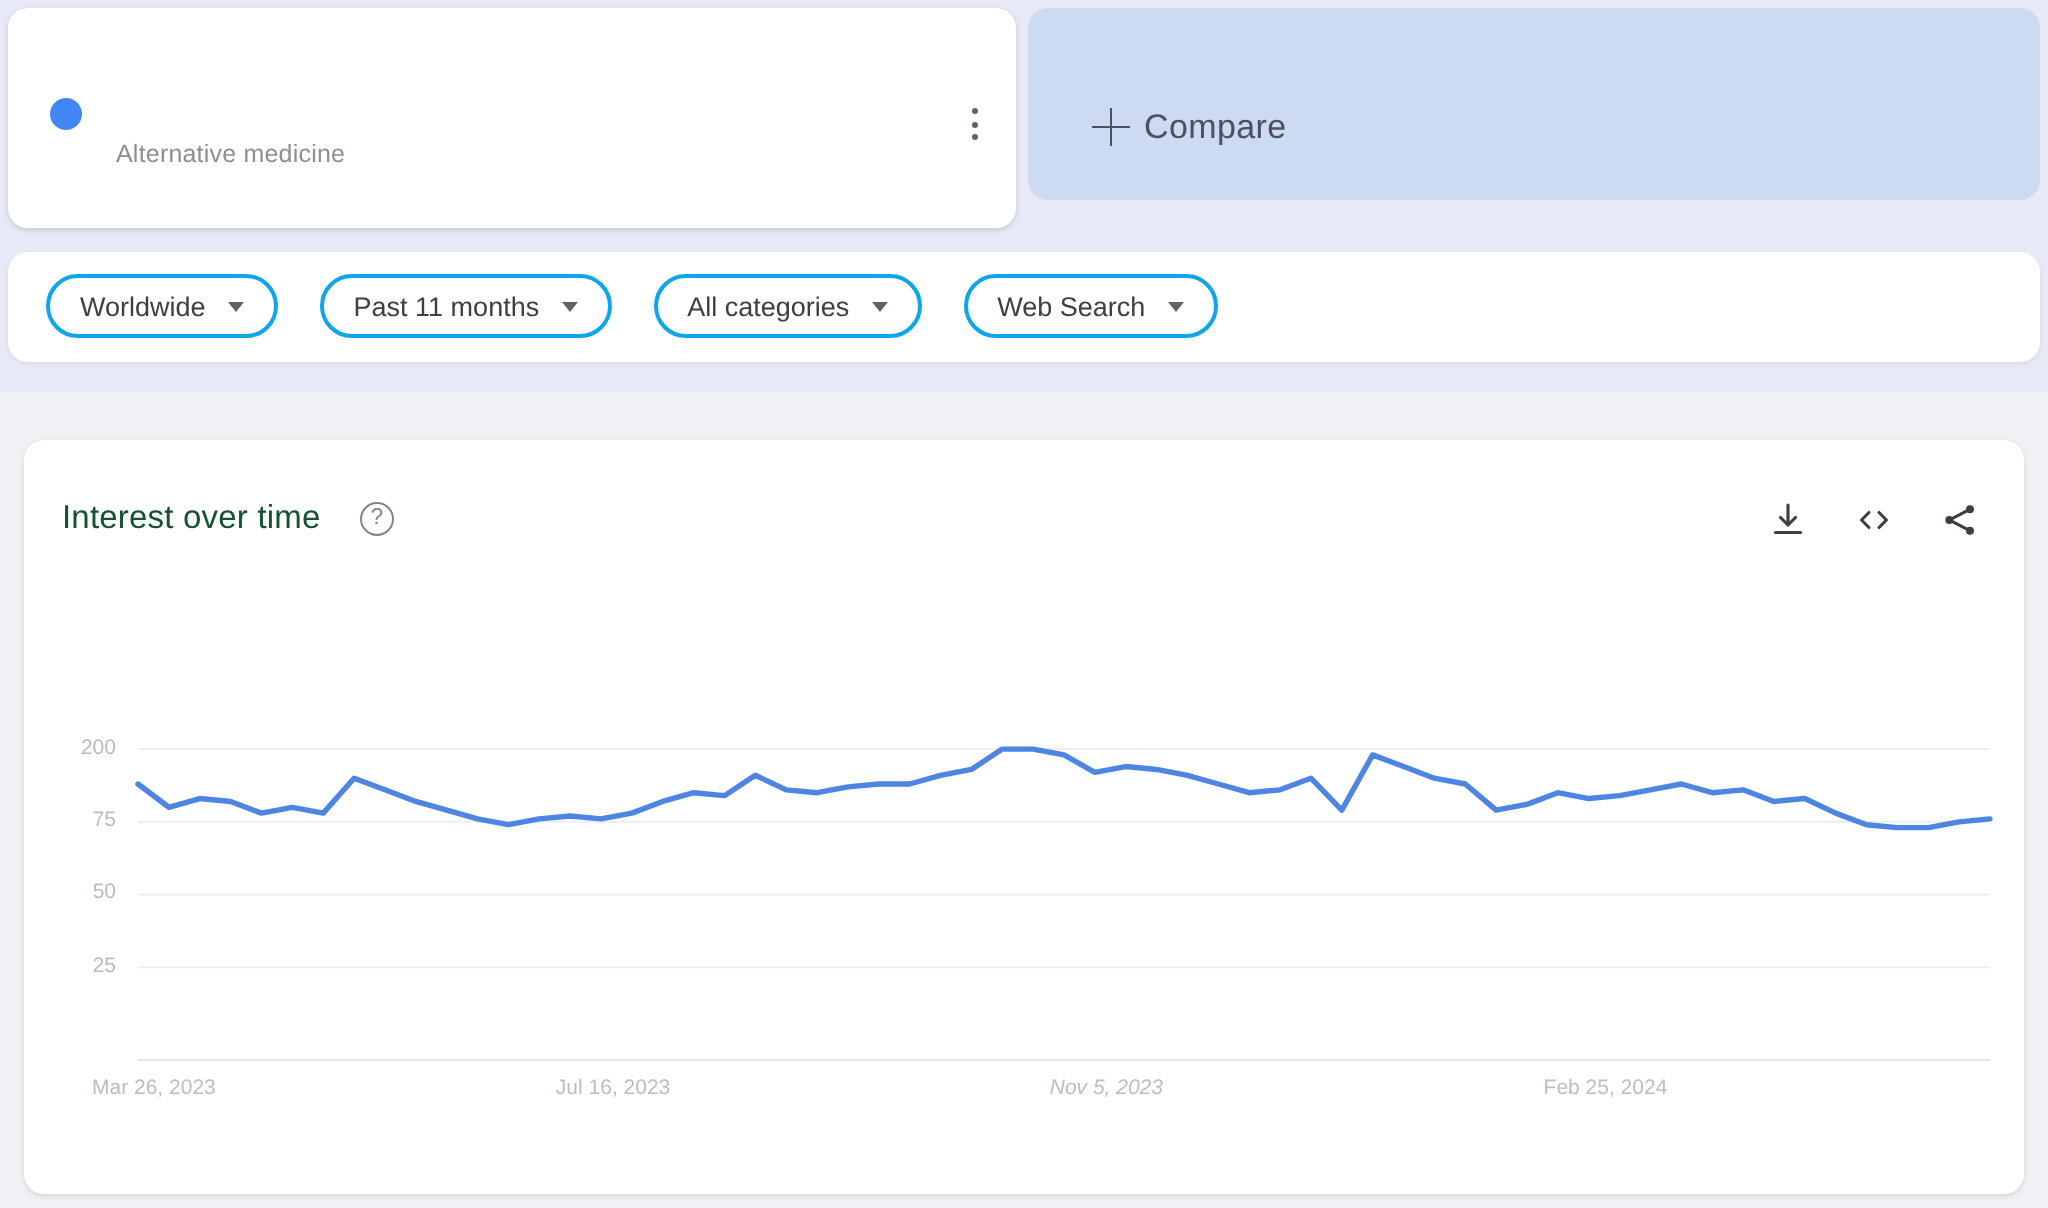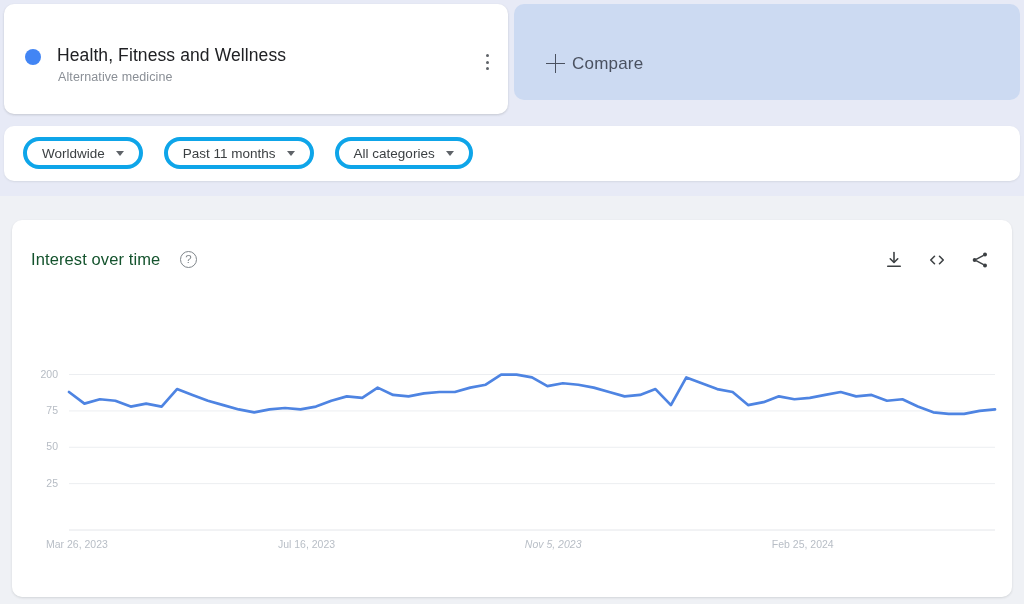--- a/index.html
+++ b/index.html
@@ -76,21 +76,21 @@
   }
 
   
   .filter-bar {
     position: absolute; left: 4px; top: 126px; width: 1016px; height: 55px;
     background: #ffffff; border-radius: 10px;
     box-shadow: 0 1px 2px rgba(60,64,67,.10);
   }
   .chips { position: absolute; left: 19px; top: 11px; display: flex; gap: 21px; }
   .chip {
-    height: 32px; border: 4px solid #0ea5e9; border-radius: 16px;
+    height: 32px; border: 2px solid #0ea5e9; border-radius: 16px;
     background: #fff; display: flex; align-items: center;
     padding: 0 15px; gap: 11px; cursor: pointer;
     box-sizing: border-box;
   }
   .chip-label { font-size: 13.5px; color: #3c4043; white-space: nowrap; }
   .caret {
     width: 0; height: 0;
     border-left: 4.6px solid transparent;
     border-right: 4.6px solid transparent;
     border-top: 5.2px solid #5f6368;
@@ -134,21 +134,20 @@
 </head>
 <body>
 
 <div id="root">
 
   <div class="top-band"></div>
   <div class="mid-band"></div>
 
   <div class="term-card">
     <div class="term-dot"></div>
-    <div class="term-title">Health, Fitness and Wellness</div>
     <div class="term-sub">Alternative medicine</div>
     <div class="kebab">
       <i></i>
         <i></i>
         <i></i>
     </div>
   </div>
 
   <div class="compare-card">
     <div class="compare-plus"></div>
@@ -160,20 +159,24 @@
       <div class="chip">
         <span class="chip-label">Worldwide</span>
         <span class="caret"></span>
       </div>
       <div class="chip">
         <span class="chip-label">Past 11 months</span>
         <span class="caret"></span>
       </div>
       <div class="chip">
         <span class="chip-label">All categories</span>
+        <span class="caret"></span>
+      </div>
+      <div class="chip">
+        <span class="chip-label">Web Search</span>
         <span class="caret"></span>
       </div>
     </div>
   </div>
 
   <div class="chart-card">
     <div class="chart-title">Interest over time</div>
     <div class="help-icon">?</div>
 
     <div class="chart-actions">

